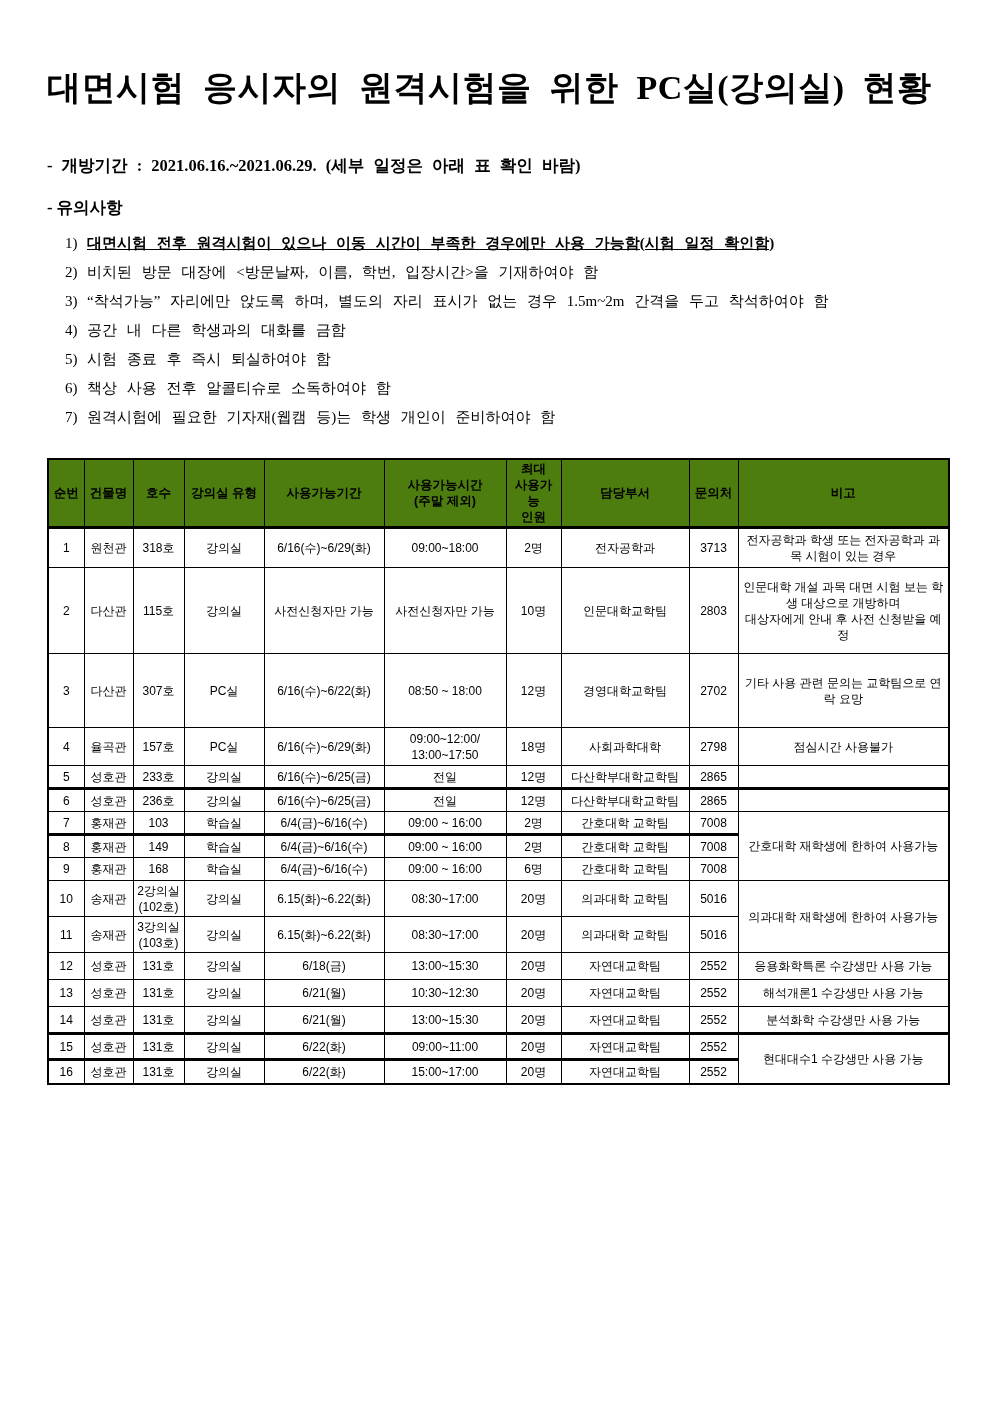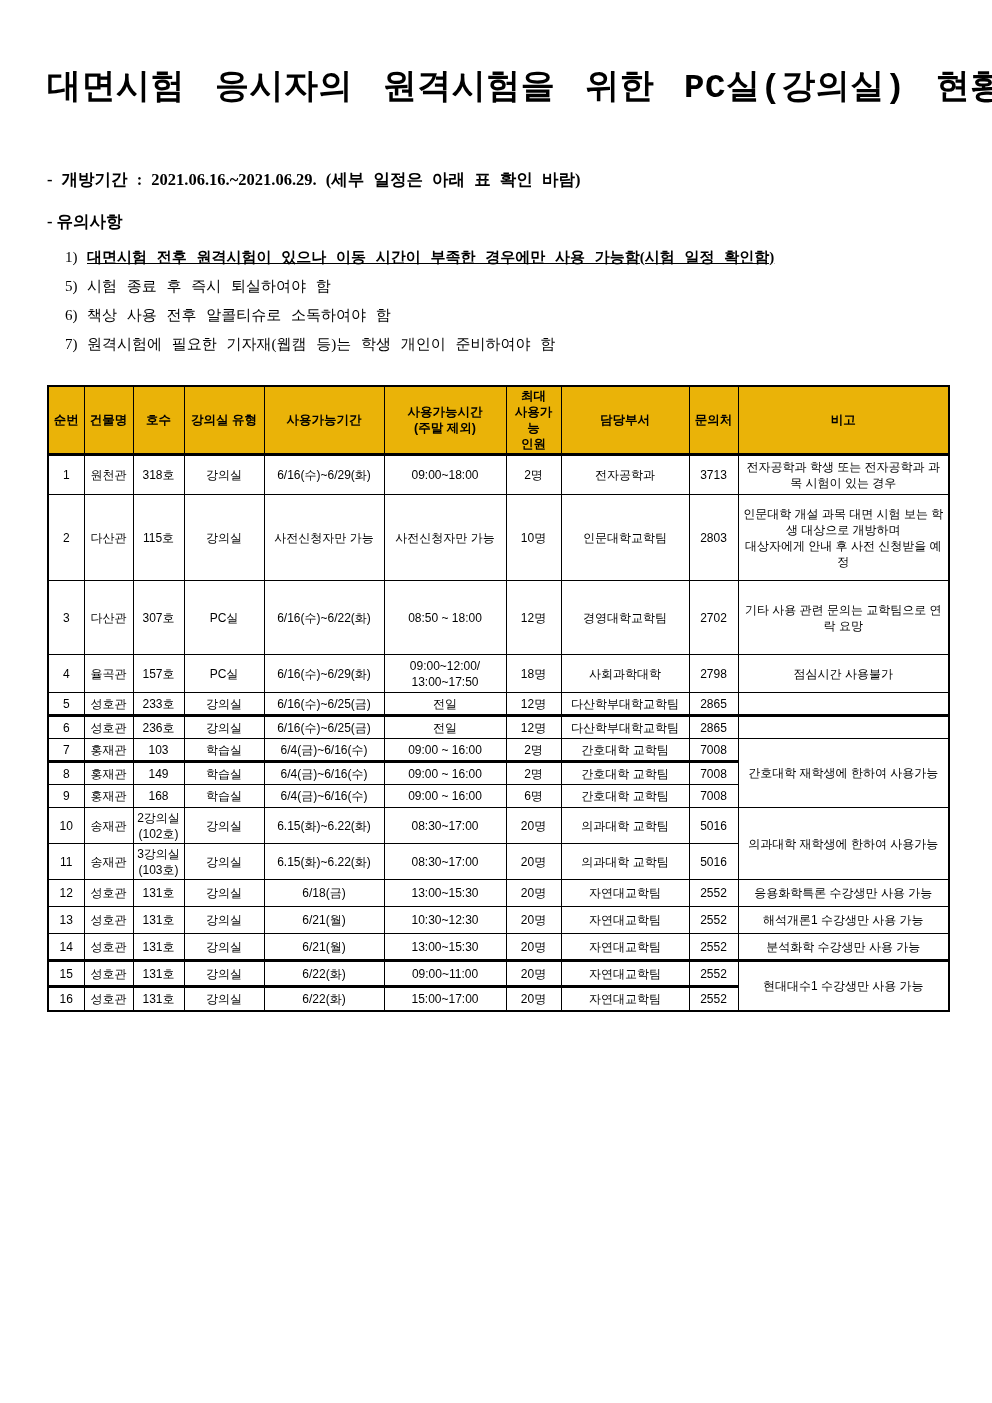--- a/index.html
+++ b/index.html
@@ -14,31 +14,31 @@
     height: 1403px;
     background: #ffffff;
     box-sizing: border-box;
     padding: 64px 44px 0 47px;
     overflow: hidden;
     font-family: "Liberation Sans", sans-serif;
   }
   
   .doc-title {
     margin: 0;
-    font-family: Liberation Mono, monospace;
+    font-family: Liberation Serif, serif;
     font-weight: bold;
     font-size: 34px;
     line-height: 48px;
     letter-spacing: 0.5px;
     word-spacing: 9px;
     white-space: nowrap;
   }
   
   .period-line {
-    margin: 56px 0 0 0;
+    margin: 42px 0 0 0;
     font-family: "Liberation Serif", serif;
     font-weight: bold;
     font-size: 16.5px;
     line-height: 24px;
     word-spacing: 5px;
   }
   .notice-heading {
     margin: 18px 0 0 0;
     font-family: "Liberation Serif", serif;
     font-weight: bold;
@@ -78,21 +78,21 @@
     border: 1px solid #000;
     text-align: center;
     vertical-align: middle;
     white-space: pre-line;
     padding: 1px 3px;
     box-sizing: border-box;
     overflow: hidden;
     font-family: "Liberation Sans", sans-serif;
   }
   .room-table thead th {
-    background: #eab308;
+    background: #4d7c0f;
     font-weight: bold;
     font-size: 12.5px;
     line-height: 16px;
     height: 57px;
     border-bottom: 3px solid #000;
   }
   .room-table td {
     font-size: 12px;
     line-height: 16px;
   }
@@ -127,20 +127,23 @@
 <div class="page">
 
   <h1 class="doc-title">대면시험 응시자의 원격시험을 위한 PC실(강의실) 현황</h1>
 
   <p class="period-line">- 개방기간 : 2021.06.16.~2021.06.29. (세부 일정은 아래 표 확인 바람)</p>
 
   <p class="notice-heading">- 유의사항</p>
 
   <ol class="notes">
       <li class="emphasis"><span class="note-num">1)</span><span class="note-text">대면시험 전후 원격시험이 있으나 이동 시간이 부족한 경우에만 사용 가능함(시험 일정 확인함)</span></li>
+      <li><span class="note-num">2)</span><span class="note-text">비치된 방문 대장에 &lt;방문날짜, 이름, 학번, 입장시간&gt;을 기재하여야 함</span></li>
+      <li><span class="note-num">3)</span><span class="note-text">“착석가능” 자리에만 앉도록 하며, 별도의 자리 표시가 없는 경우 1.5m~2m 간격을 두고 착석하여야 함</span></li>
+      <li><span class="note-num">4)</span><span class="note-text">공간 내 다른 학생과의 대화를 금함</span></li>
       <li><span class="note-num">5)</span><span class="note-text">시험 종료 후 즉시 퇴실하여야 함</span></li>
       <li><span class="note-num">6)</span><span class="note-text">책상 사용 전후 알콜티슈로 소독하여야 함</span></li>
       <li><span class="note-num">7)</span><span class="note-text">원격시험에 필요한 기자재(웹캠 등)는 학생 개인이 준비하여야 함</span></li>
     </ol>
 
   <table class="room-table">
     <colgroup>
         <col style="width: 36px;">
         <col style="width: 49px;">
         <col style="width: 51px;">

